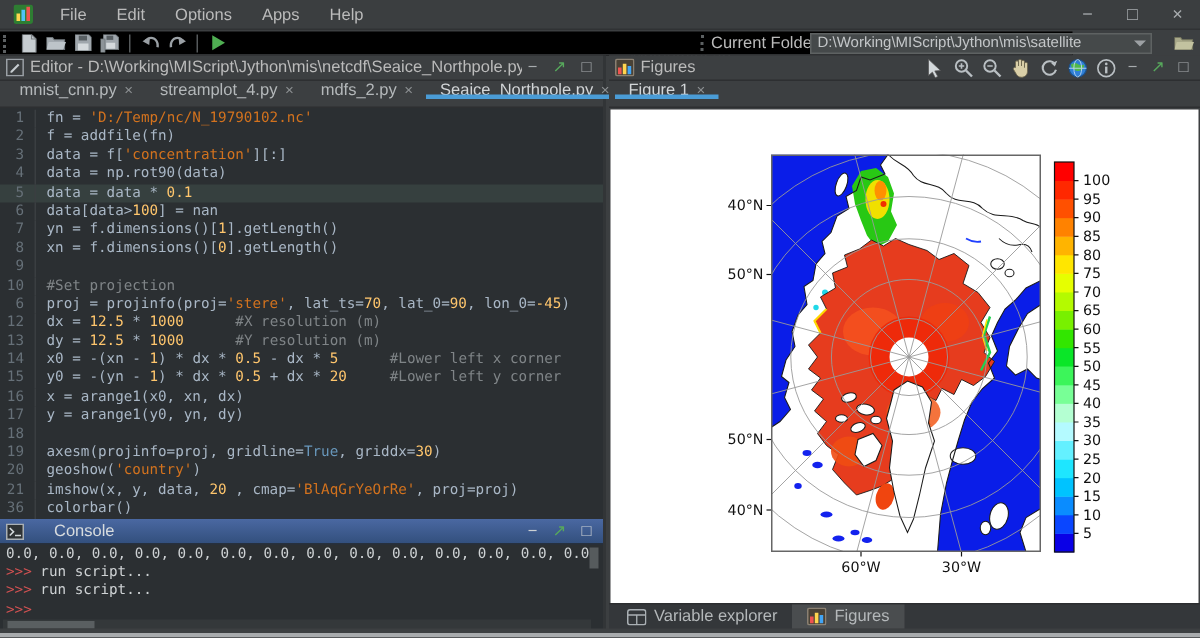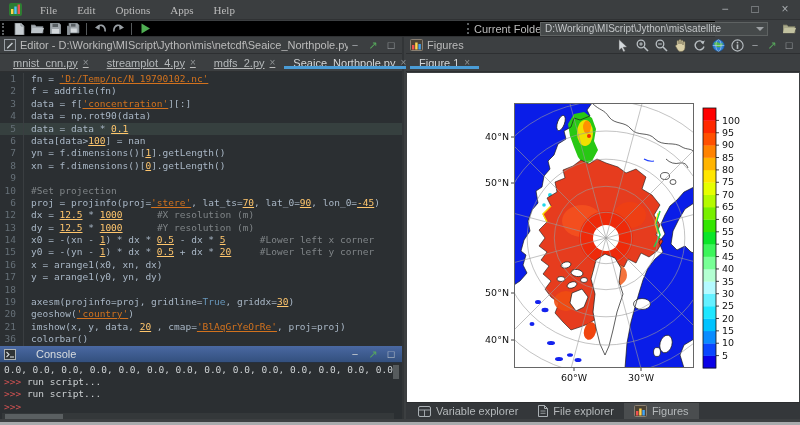--- a/index.html
+++ b/index.html
@@ -2,21 +2,21 @@
 <html><head>
 <meta charset="utf-8">
 <style>
   * { margin:0; padding:0; box-sizing:border-box; }
   html,body { width:800px; height:425px; overflow:hidden; }
   body { font-family:"Liberation Sans", sans-serif; background:#3c3f41; position:relative; font-size:11px; color:#bbbbbb; }
 
   
   .titlebar { position:absolute; left:0; top:0; width:800px; height:20px; background:#3b3e40; border-bottom:1px solid #303234; display:flex; align-items:center; }
   .logo { width:13px; height:13px; margin:0 8px 0 9px; }
-  .menu-item { padding:0 10px; height:20px; line-height:20px; color:#bbbbbb; cursor:default;font-family:Liberation Serif, serif; }
+  .menu-item { padding:0 10px; height:20px; line-height:20px; color:#bbbbbb; cursor:default; }
   .win-title { position:absolute; left:420px; top:0; line-height:20px; color:#9da1a4;margin-top:28px; }
   .win-controls { position:absolute; right:0; top:0; height:20px; display:flex; }
   .win-btn { width:30px; text-align:center; line-height:19px; color:#a7abae; font-size:12px; }
 
   
   .toolbar { position:absolute; left:0; top:21px; width:715px; height:16px; background:#000000; border-bottom:1px solid #2f3133; display:flex; align-items:center; }
   .grip { width:5px; height:12px; margin:0 3px 0 2px; border-left:2px dotted #5c6062; }
   .tbtn { width:18px; height:15px; display:flex; align-items:center; justify-content:center; }
   .vsep { width:1px; height:12px; background:#55595b; margin:0 4px; }
   .cf-label { position:absolute; left:474px; color:#bbbbbb; }
@@ -26,31 +26,31 @@
   .cf-folder { position:absolute; left:783px; top:2px; }
 
   
   .panel-header { height:17px; background:#3c3f41; border-bottom:1px solid #2d2f31; display:flex; align-items:center; padding:0 4px; }
   .panel-header .ph-title { margin-left:4px; color:#bbbbbb; white-space:nowrap; overflow:hidden; }
   .ph-controls { margin-left:auto; display:flex; gap:4px; align-items:center; }
   .ph-btn { width:14px; text-align:center; color:#a7abae; font-size:11px; line-height:14px; }
   .ph-btn.float { color:#57a85c; }
 
   .editor-panel { position:absolute; left:0; top:37px; width:404px; height:309px; background:#2b2f32; border-right:2px solid #323537; }
-  .tabbar { height:18px; background:#3c3f41; border-bottom:1px solid #2d2f31; display:flex; align-items:center; padding-left:4px;text-decoration:underline; }
+  .tabbar { height:18px; background:#3c3f41; border-bottom:1px solid #2d2f31; display:flex; align-items:flex-start; padding-left:4px; }
   .tab { display:flex; align-items:center; gap:5px; padding:0 9px; color:#b4b8ba; position:relative; }
   .tab .close { color:#8d9193; font-size:10px; }
   .tab.active { color:#d3d6d8; }
   .tab.active::after { content:""; position:absolute; left:0; right:0; bottom:0; height:3px; background:#4a9cd6; }
 
   .code { position:absolute; left:0; top:36px; width:402px; height:273px; overflow:hidden; font-family:"DejaVu Sans Mono", monospace; font-size:9.5px; }
   .code-line { height:12.4px; line-height:12.4px; display:flex; white-space:pre; }
   .code-line.hl { background:#36403f; }
   .ln { width:24px; text-align:right; padding-right:7px; color:#667078; flex:none; border-right:1px solid #3a3e41; margin-right:7px; }
-  .tok-d { color:#a9b7c6; } .tok-s { color:#d2721e;text-decoration:underline; } .tok-n { color:#ffc66d;text-decoration:underline; }
+  .tok-d { color:#a9b7c6; } .tok-s { color:#d2721e; } .tok-n { color:#ffc66d; }
   .tok-c { color:#7f8487; } .tok-k { color:#6897bb; }
 
   .console-panel { position:absolute; left:0; top:346px; width:404px; height:76px; background:#2b2f32; border-right:2px solid #323537; }
   .console-panel .panel-header { background:linear-gradient(180deg,#4d6fa8 0%,#4a68a2 0%,#33507e 100%); border-bottom:1px solid #26303e;gap:16px; }
   .console-body { position:absolute; left:0; top:18px; width:394px; height:49px; overflow:hidden; font-family:"DejaVu Sans Mono", monospace; font-size:9.5px; color:#ced2d4; }
   .console-line { height:12.2px; line-height:12.2px; white-space:pre; padding-left:4px; }
   .console-line .prompt { color:#d25252; }
   .hscroll { position:absolute; left:2px; bottom:2px; width:392px; height:7px; background:#34383a; }
   .hscroll .thumb { position:absolute; left:3px; top:1px; width:58px; height:5px; background:#5a5f61; }
   .vscroll { position:absolute; right:3px; top:19px; width:6px; height:14px; background:#565b5d; }
@@ -494,28 +494,20 @@
 </div>
 
 <div class="bottom-tabs">
   <div class="btab">
     <svg width="13" height="11" viewBox="0 0 13 11">
         <rect x="0.5" y="0.5" width="12" height="10" rx="1.5" fill="none" stroke="#aab0b4"></rect>
         <path d="M0.5,4 h12 M6.5,4 v6.5" stroke="#aab0b4" stroke-width="0.9"></path>
       </svg>
     <span>Variable explorer</span>
   </div>
-  <div class="btab">
-    <svg width="10" height="12" viewBox="0 0 10 12">
-        <path d="M0.5,0.5 h6 l3,3 v8 h-9 z" fill="none" stroke="#aab0b4"></path>
-        <path d="M6.5,0.5 v3 h3" fill="none" stroke="#aab0b4"></path>
-        <path d="M2.5,6 h5 M2.5,8.3 h5" stroke="#aab0b4" stroke-width="0.8"></path>
-      </svg>
-    <span>File explorer</span>
-  </div>
   <div class="btab selected">
     <svg width="13" height="12" viewBox="0 0 13 12">
         <rect x="0.5" y="0.5" width="12" height="11" rx="1" fill="#4a4236" stroke="#8a8072"></rect>
         <rect x="2" y="6" width="2.4" height="4.5" fill="#ef5350"></rect>
         <rect x="5.2" y="3.5" width="2.4" height="7" fill="#ffd54f"></rect>
         <rect x="8.4" y="5" width="2.4" height="5.5" fill="#42a5f5"></rect>
       </svg>
     <span>Figures</span>
   </div>
 </div>

